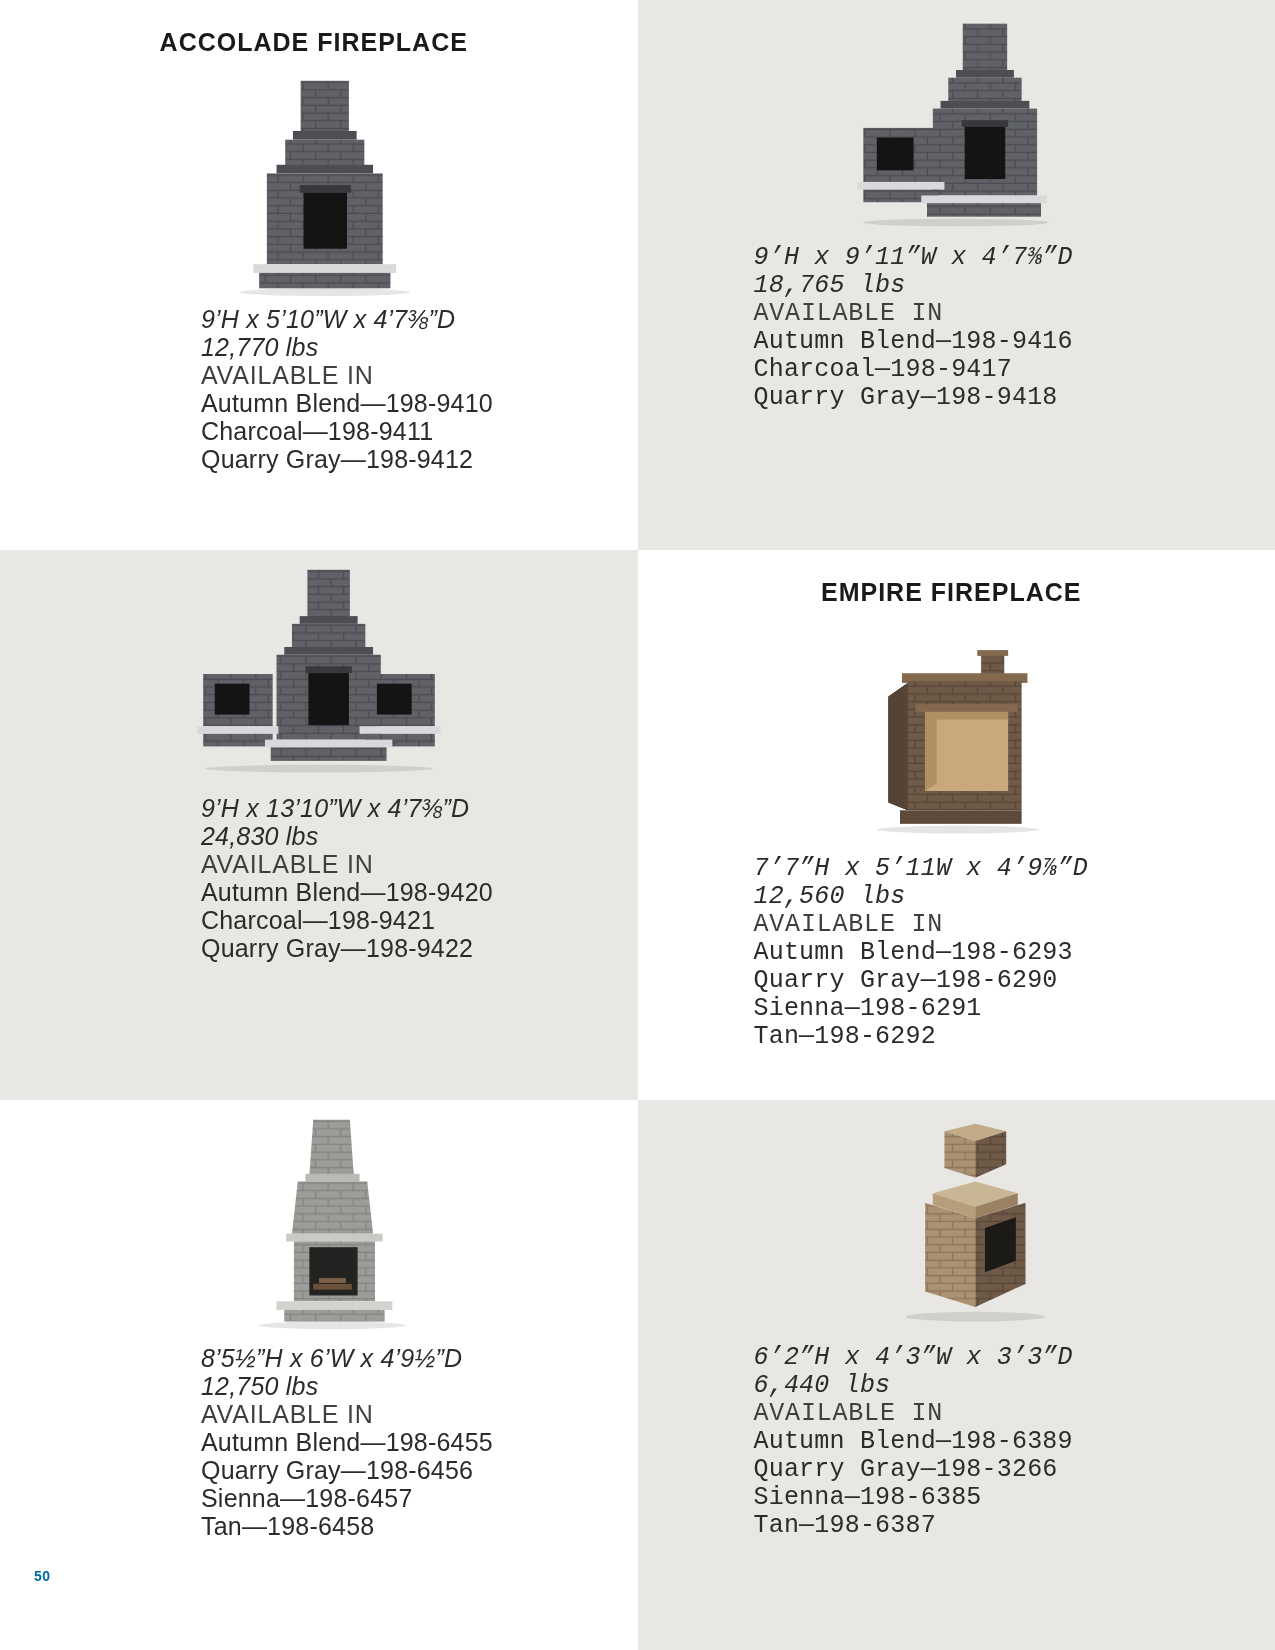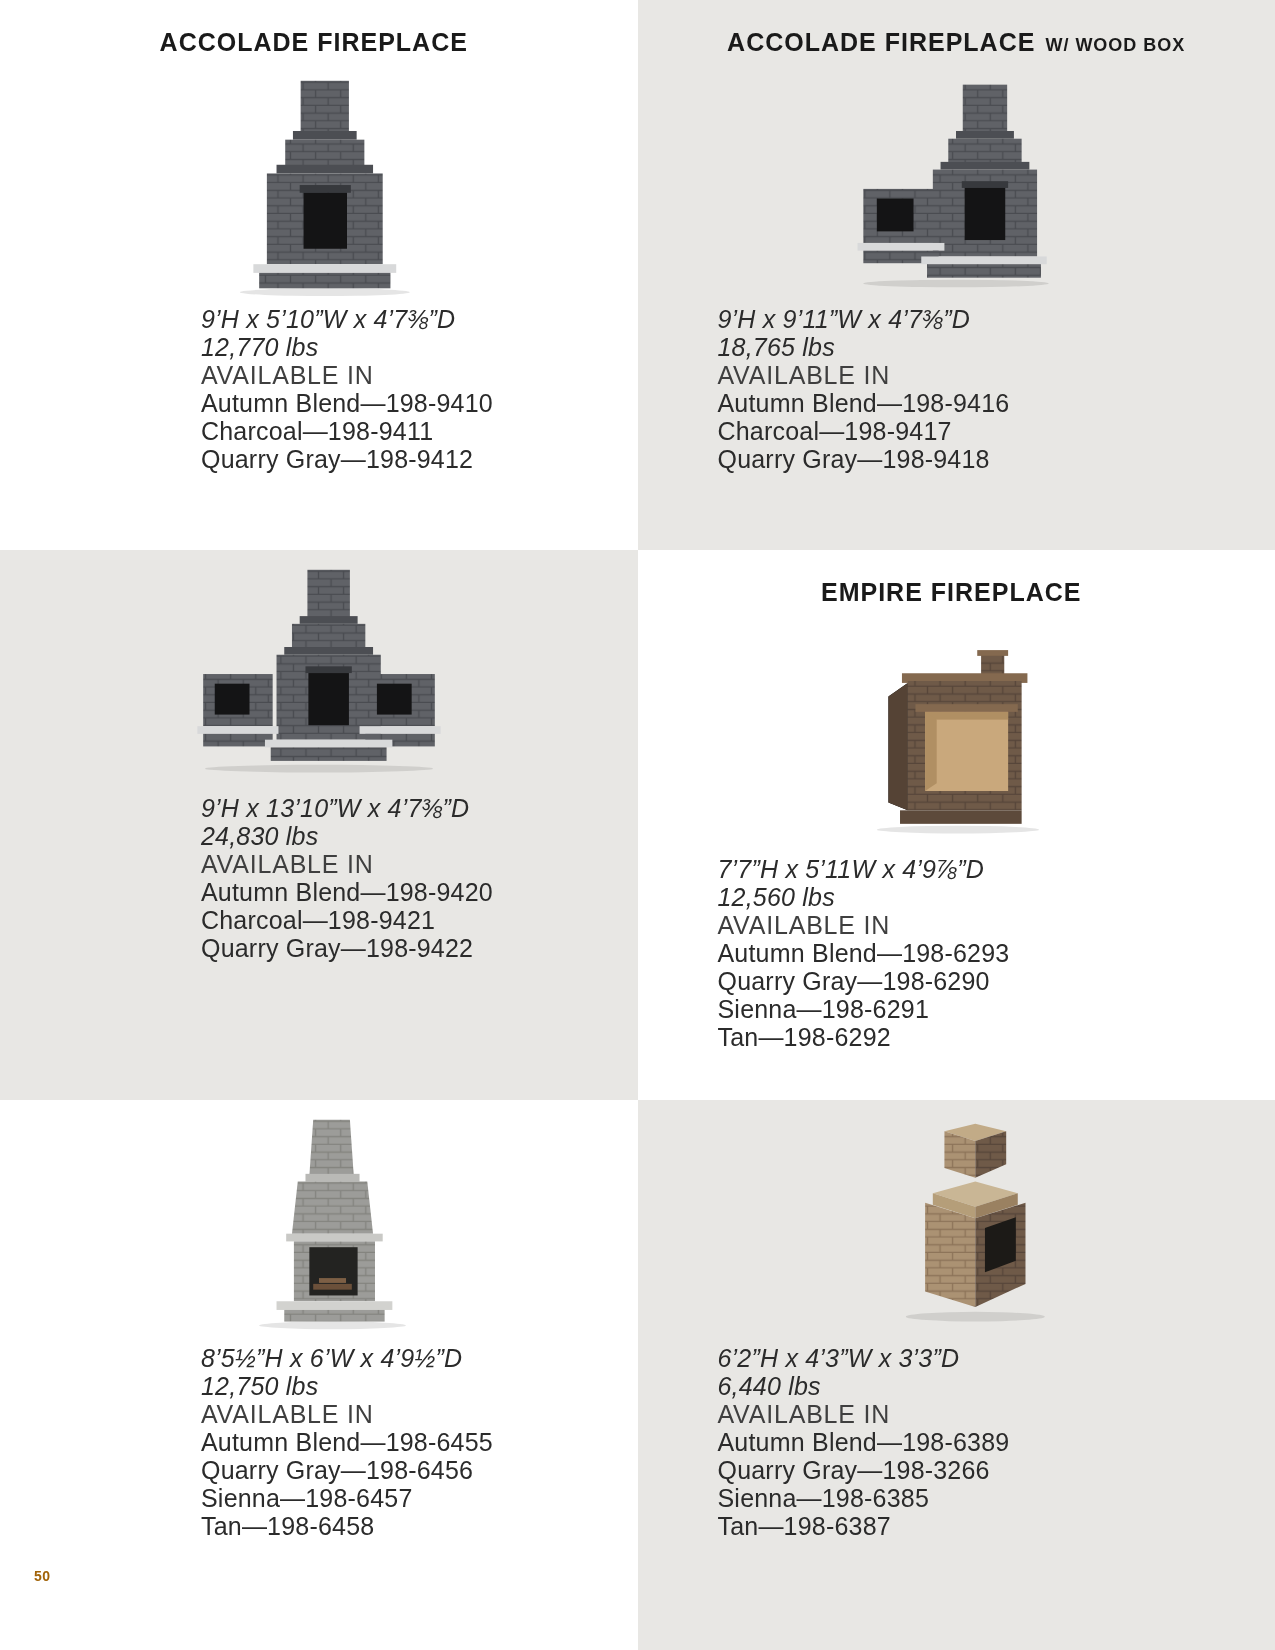--- a/index.html
+++ b/index.html
@@ -41,27 +41,27 @@
     height:236px;width:100%;
     display:flex;align-items:flex-end;justify-content:center;
   }
   .info{
     align-self:flex-start;
     margin-top:8px;
     font-size:25px;line-height:28px;
     letter-spacing:0.2px;
   }
   .col-left .info{margin-left:201px;}
-  .col-right .info{margin-left:80px;}
+  .col-right .info{margin-left:116px;font-family:Liberation Mono, monospace;}
   .dims,.weight{font-style:italic;color:var(--text);}
   .avail{color:var(--muted);letter-spacing:0.8px;}
   .opt{color:var(--text);}
   .pageno{
     position:absolute;left:34px;top:1568px;
-    font-size:14px;font-weight:700;color:#a16207;
+    font-size:14px;font-weight:700;color:#0369a1;
     letter-spacing:0.5px;
   }
   .defs{position:absolute;width:0;height:0;}
 </style>
 </head>
 <body>
 
 <svg class="defs" aria-hidden="true">
   <defs>
     <pattern id="bD" width="26" height="16" patternUnits="userSpaceOnUse">
@@ -105,21 +105,20 @@
       <div class="dims">9’H x 5’10”W x 4’7⅜”D</div>
       <div class="weight">12,770 lbs</div>
       <div class="avail">AVAILABLE IN</div>
       <div class="opt">Autumn Blend—198-9410</div>
       <div class="opt">Charcoal—198-9411</div>
       <div class="opt">Quarry Gray—198-9412</div>
     </div>
   </section>
 
   <section class="cell col-right shaded">
-    <h2 class="title"><span>ACCOLADE FIREPLACE</span><span class="suffix">W/ WOOD BOX</span></h2>
     <div class="imgwrap">
       <svg viewBox="0 0 240 230" width="232" height="222">
         <rect x="127" y="10" width="46" height="50" fill="url(#bD)"></rect>
         <rect x="120" y="58" width="60" height="8" fill="#4c4e53"></rect>
         <rect x="112" y="66" width="76" height="26" fill="url(#bD)"></rect>
         <rect x="104" y="90" width="92" height="8" fill="#4c4e53"></rect>
         <rect x="96" y="98" width="108" height="90" fill="url(#bD)"></rect>
         <rect x="126" y="110" width="48" height="7" fill="#37393d"></rect>
         <rect x="129" y="117" width="42" height="54" fill="#141415"></rect>
         <rect x="24" y="118" width="78" height="56" fill="url(#bD)"></rect>

